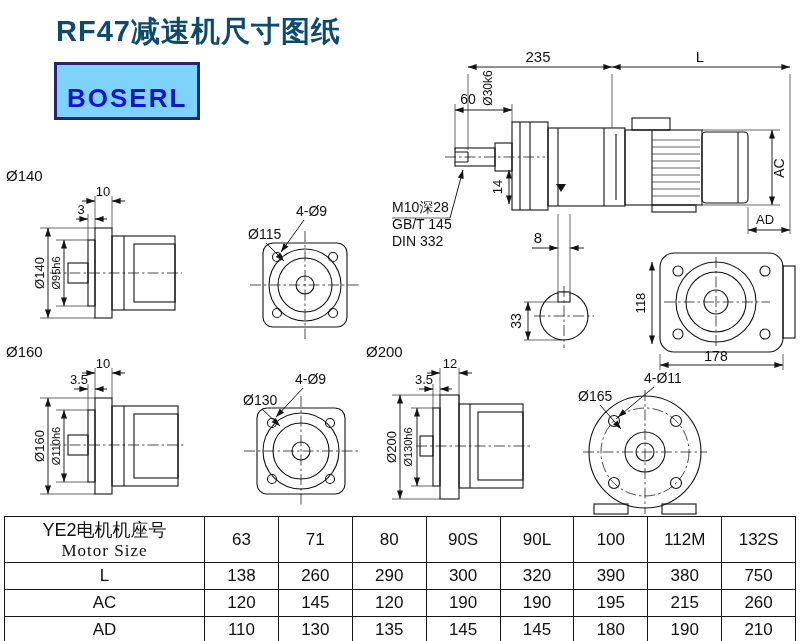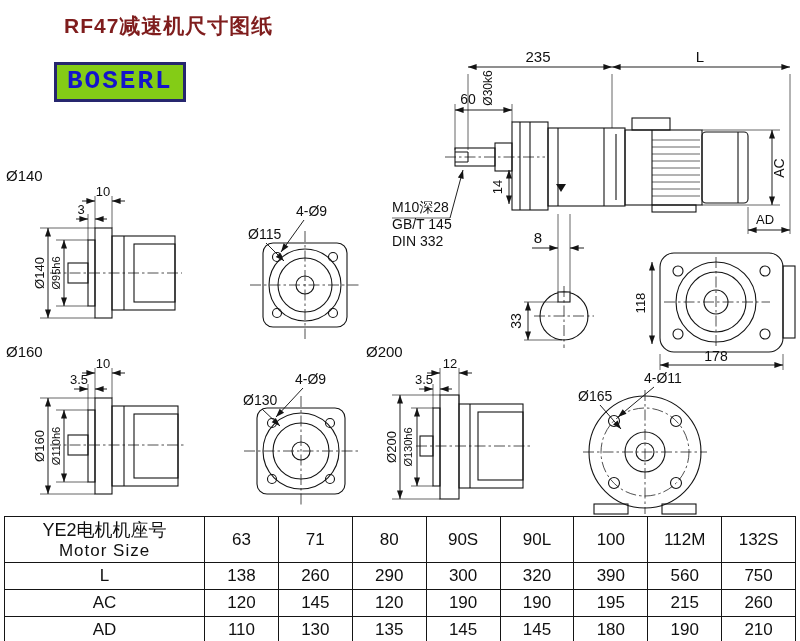--- a/index.html
+++ b/index.html
@@ -1,32 +1,32 @@
 <!DOCTYPE html>
 <html><head>
 <meta charset="utf-8">
 <style>
   html,body{margin:0;padding:0;}
   body{width:800px;height:641px;background:#fff;font-family:"Liberation Sans",sans-serif;position:relative;overflow:hidden;}
   #stage{position:absolute;left:0;top:0;width:800px;height:641px;background:#ffffff;}
-  .title{position:absolute;left:56px;top:12px;font-size:21px;font-weight:bold;color:#7f1d1d;letter-spacing:1px;white-space:nowrap;margin-left:8px;}
-  .brand{position:absolute;left:54px;top:62px;border:3px solid #26266e;color:#1414cc;background:#84cc16;
-         font-family:Liberation Mono, monospace;font-size:26px;font-weight:bold;letter-spacing:2px;padding:1px 10px 3px;}
+  .title{position:absolute;left:56px;top:12px;font-size:29px;font-weight:bold;color:#0c4a6e;letter-spacing:1px;white-space:nowrap;}
+  .brand{position:absolute;left:54px;top:62px;border:3px solid #26266e;color:#1414cc;background:#7dd3fc;
+         font-family:Liberation Sans, sans-serif;font-size:26px;font-weight:bold;letter-spacing:2px;padding:18px 10px 3px;}
   svg.drawing{position:absolute;left:0;top:0;}
   svg .ln{fill:none;stroke:#141414;stroke-width:1.1;}
   svg .thin{fill:none;stroke:#141414;stroke-width:0.65;}
   svg .dim{fill:none;stroke:#141414;stroke-width:0.95;}
   svg .cl{fill:none;stroke:#141414;stroke-width:0.75;stroke-dasharray:11 3 2.5 3;}
   svg .wf{fill:#ffffff;stroke:#141414;stroke-width:1.1;}
   svg text{fill:#101010;font-family:"Liberation Sans",sans-serif;}
   table.dims{position:absolute;left:4px;top:516px;width:792px;border-collapse:collapse;table-layout:fixed;background:#fff;}
   table.dims td{border:1.5px solid #151515;text-align:center;vertical-align:middle;font-size:17px;color:#101010;padding:0;height:26px;}
   table.dims tr.hrow td{height:45px;margin-left:47px;}
   .hcell .cn{font-size:18px;line-height:22px;}
-  .hcell .en{font-size:17px;line-height:20px;letter-spacing:1px;}
+  .hcell .en{font-size:17px;line-height:20px;letter-spacing:1px;font-family:Liberation Serif, serif;}
 </style>
 </head>
 <body>
 
 <div id="stage">
 
   <div class="title">RF47减速机尺寸图纸</div>
   <div class="brand">BOSERL</div>
 
   <svg class="drawing" width="800" height="516" viewBox="0 0 800 516">
@@ -273,21 +273,21 @@
       <td>132S</td>
     </tr>
     <tr>
       <td>L</td>
       <td>138</td>
       <td>260</td>
       <td>290</td>
       <td>300</td>
       <td>320</td>
       <td>390</td>
-      <td>560</td>
+      <td>380</td>
       <td>750</td>
     </tr>
     <tr>
       <td>AC</td>
       <td>120</td>
       <td>145</td>
       <td>120</td>
       <td>190</td>
       <td>190</td>
       <td>195</td>

